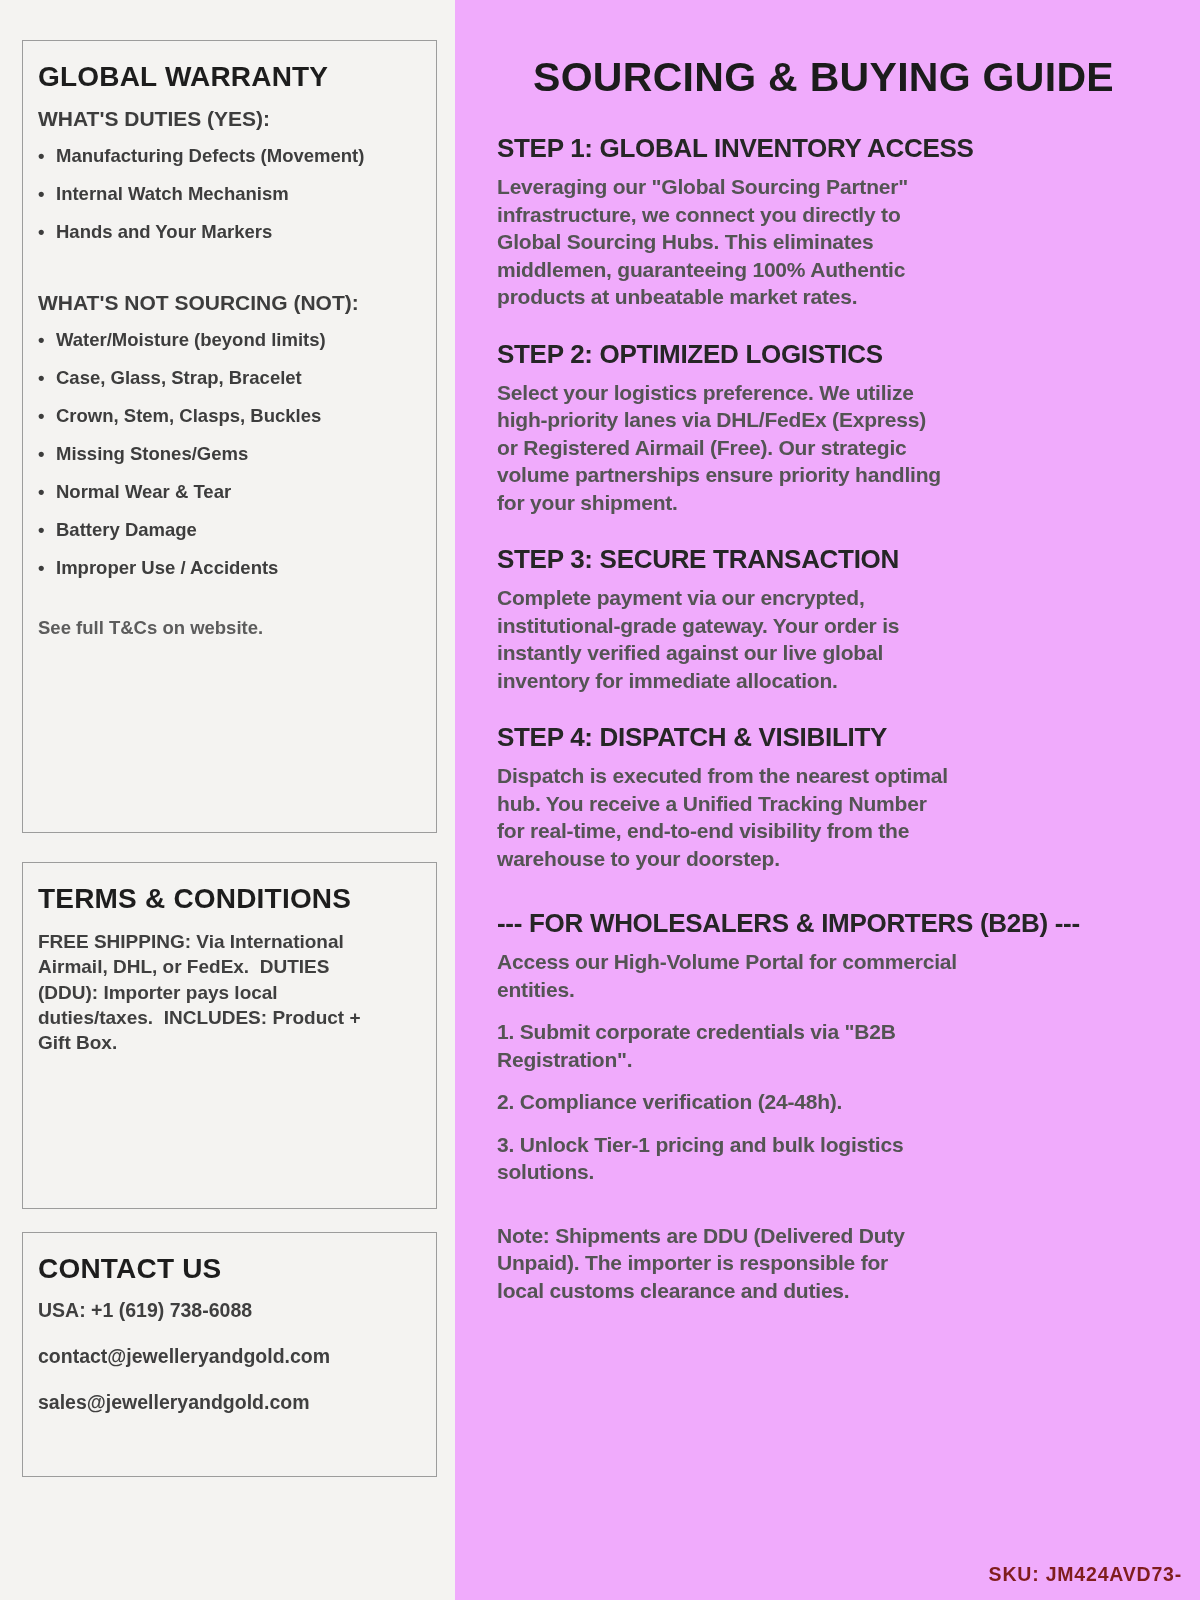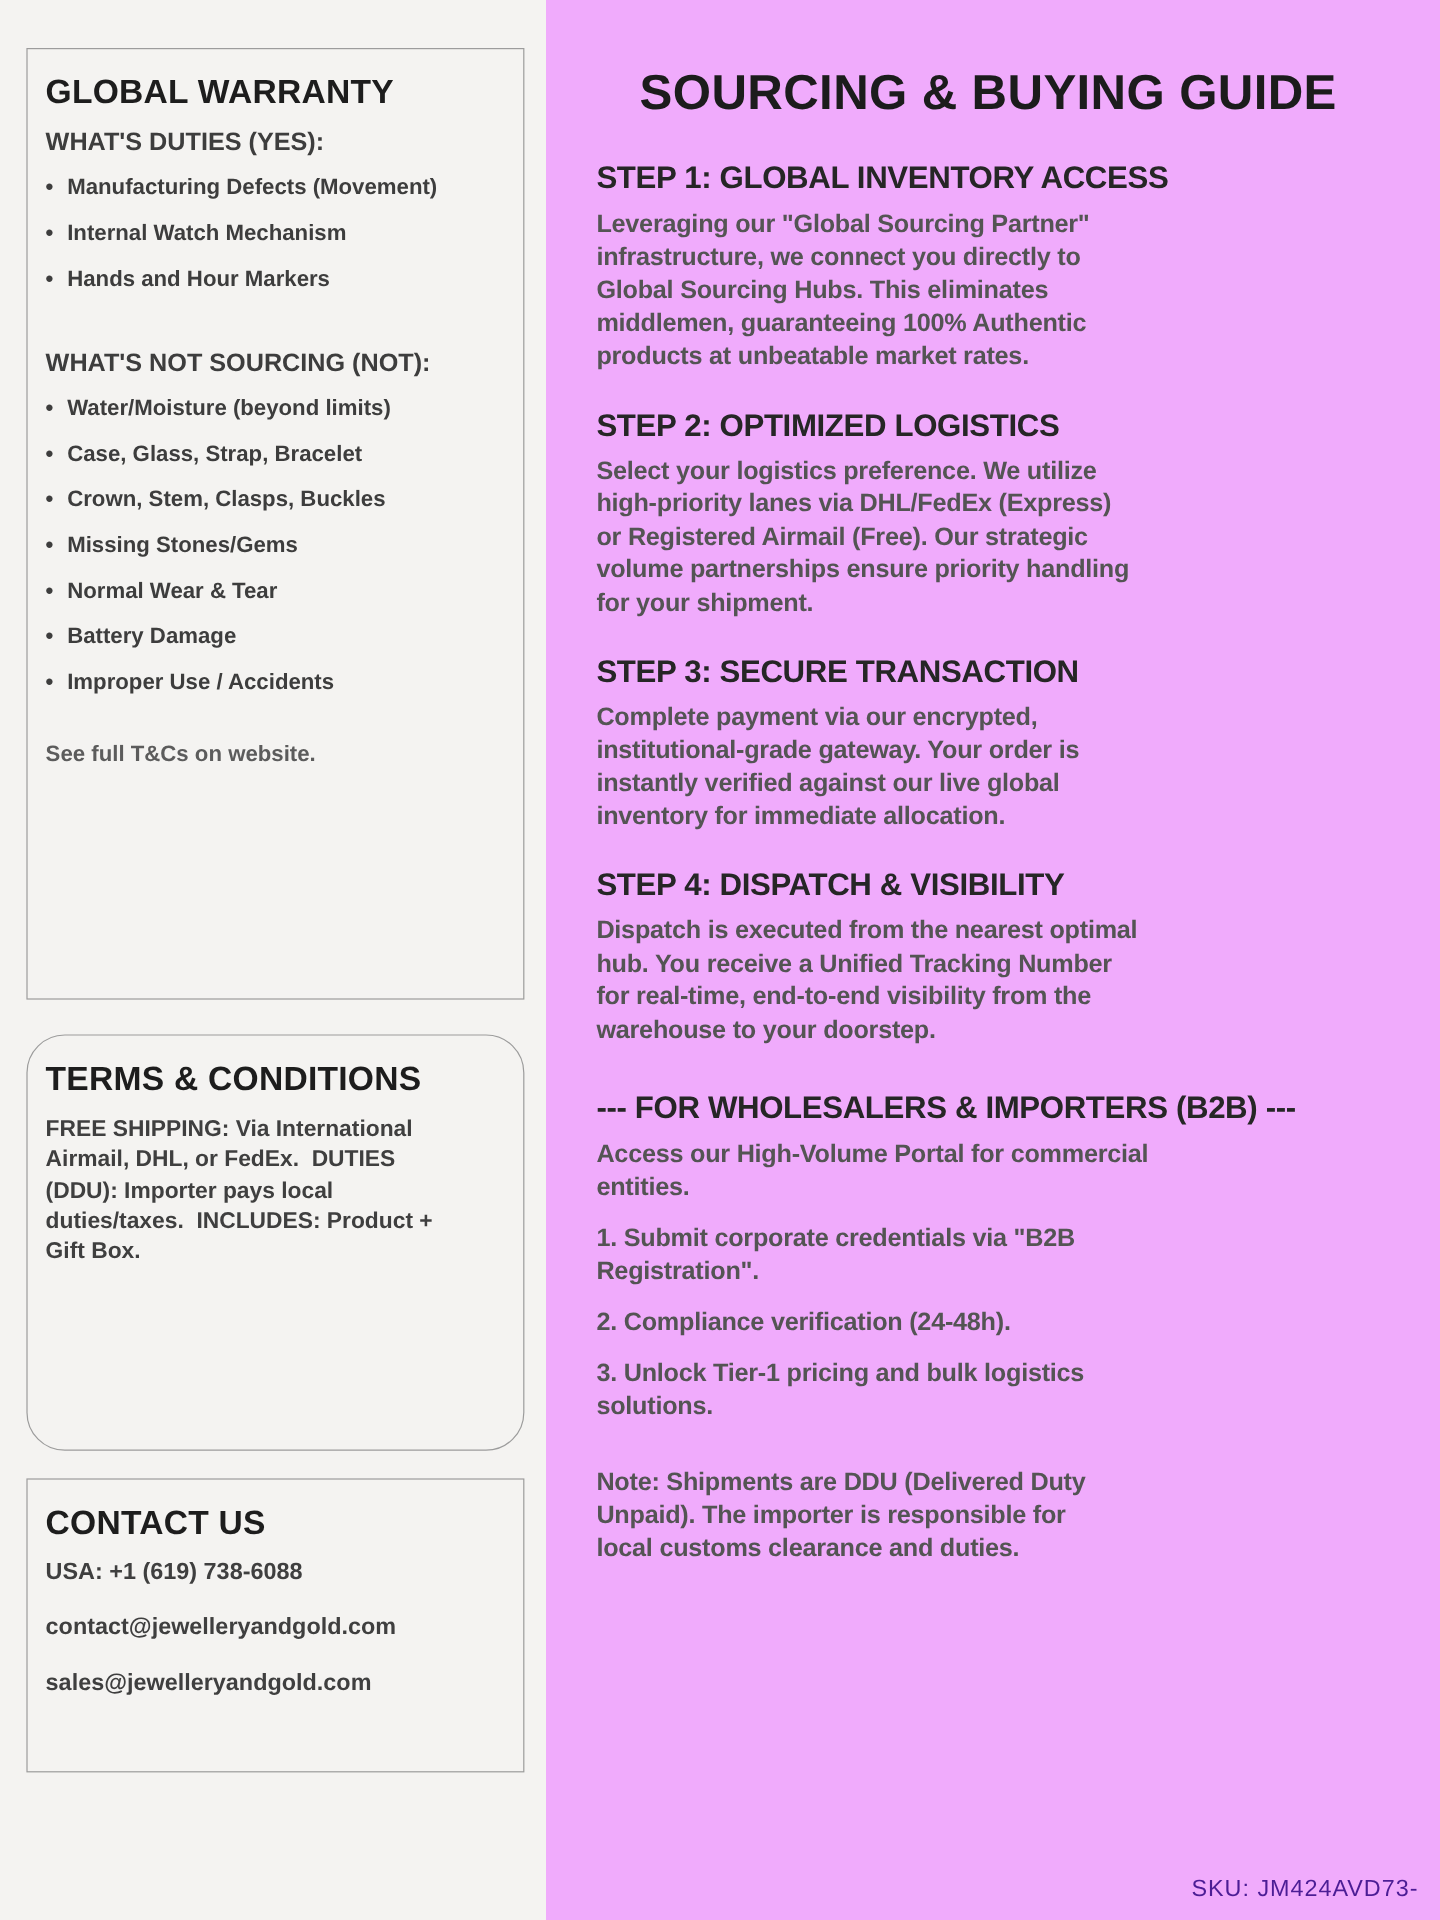--- a/index.html
+++ b/index.html
@@ -20,21 +20,21 @@
     border-right: 2px solid #d9d8d5;
     padding: 40px 0 0 22px;
   }
   .panel {
     width: 415px;
     border: 1px solid #9c9c9c;
     padding: 20px 15px 0 15px;
     background: #f4f3f1;
   }
   .panel-warranty { height: 793px; margin-bottom: 29px; }
-  .panel-terms    { height: 347px; margin-bottom: 23px; border-radius: 32px; }
+  .panel-terms    { height: 347px; margin-bottom: 23px; }
   .panel-contact  { height: 245px; }
 
   .panel h2 {
     font-size: 28px;
     font-weight: bold;
     color: #1d1d1d;
     letter-spacing: 0.2px;
     margin-bottom: 14px;
   }
   .sub-heading {
@@ -114,37 +114,37 @@
   }
   .b2b-section { margin-top: 36px; }
   .b2b-item { margin-top: 15px; }
   .b2b-note { margin-top: 36px; }
 
   .sku {
     position: absolute;
     right: 18px;
     bottom: 14px;
     font-size: 19.5px;
-    font-weight: normal;
+    font-weight: bold;
     letter-spacing: 0.8px;
-    color: #4c1d95;
+    color: #7f1d1d;
   }
 </style>
 </head>
 <body>
 
 <aside class="sidebar">
 
   <section class="panel panel-warranty">
     <h2>GLOBAL WARRANTY</h2>
     <div class="sub-heading">WHAT'S DUTIES (YES):</div>
     <ul class="bullet-list">
       <li>Manufacturing Defects (Movement)</li>
       <li>Internal Watch Mechanism</li>
-      <li>Hands and Hour Markers</li>
+      <li>Hands and Your Markers</li>
     </ul>
     <div class="sub-heading not-covered">WHAT'S NOT SOURCING (NOT):</div>
     <ul class="bullet-list">
       <li>Water/Moisture (beyond limits)</li>
       <li>Case, Glass, Strap, Bracelet</li>
       <li>Crown, Stem, Clasps, Buckles</li>
       <li>Missing Stones/Gems</li>
       <li>Normal Wear &amp; Tear</li>
       <li>Battery Damage</li>
       <li>Improper Use / Accidents</li>

